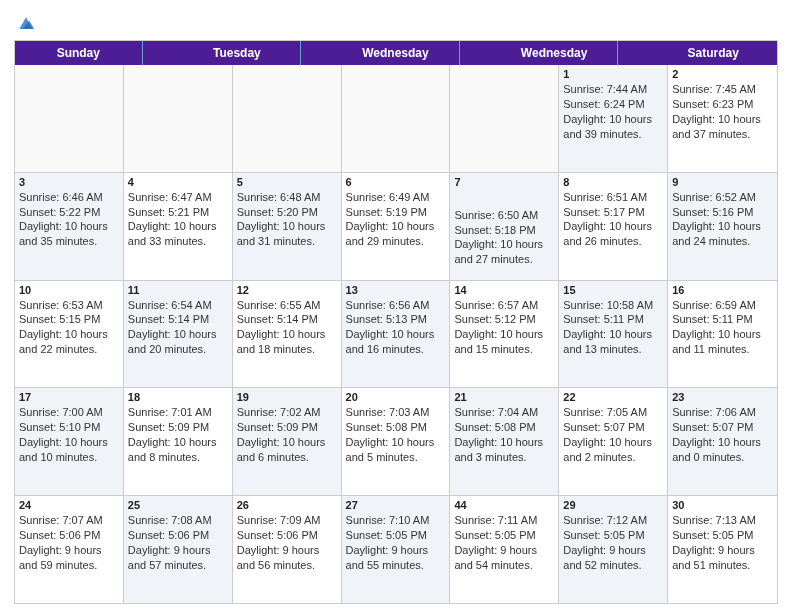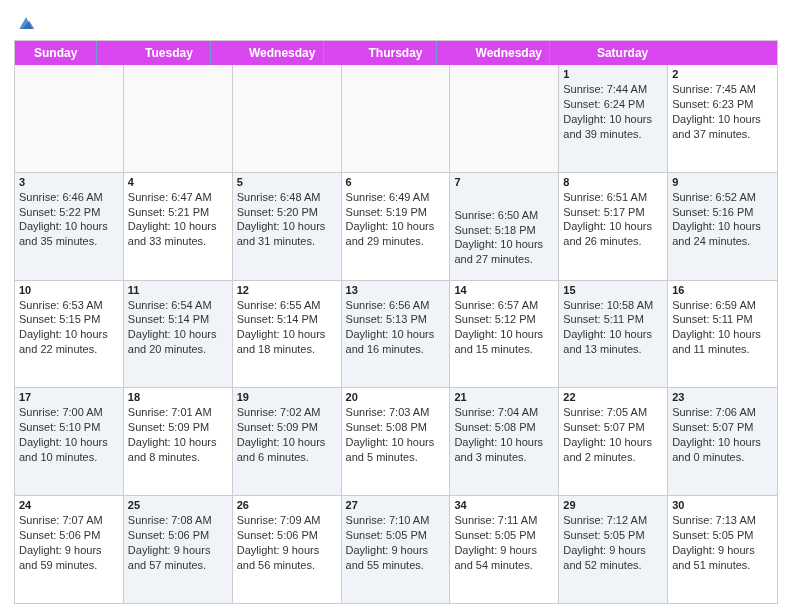--- a/index.html
+++ b/index.html
@@ -62,22 +62,22 @@
       color: #555;
     }
     .calendar {
       flex: 1;
       display: flex;
       flex-direction: column;
       border: 1px solid #ccc;
     }
     .cal-header {
       display: grid;
-      grid-template-columns: repeat(7, 1fr);
-      background: #d946ef;
+      grid-template-columns: repeat(5, 1fr);
+      background: #4c1d95;
       gap: 31px;
     }
     .cal-header-cell {
       color: #fff;
       font-size: 12px;
       font-weight: bold;
       padding: 5px 4px;
       text-align: center;
       border-right: 1px solid #6a9fd1;
     }
@@ -137,21 +137,20 @@
       <div class="month-title"></div>
       <div class="location"></div>
     </div>
   </div>
 
   <div class="calendar">
     <div class="cal-header" id="cal-header">
         <div class="cal-header-cell">Sunday</div>
         <div class="cal-header-cell">Tuesday</div>
         <div class="cal-header-cell">Wednesday</div>
-        <div class="cal-header-cell">Thursday</div>
         <div class="cal-header-cell">Wednesday</div>
         <div class="cal-header-cell">Saturday</div>
       </div>
     <div class="cal-body" id="cal-body">
         <div class="cal-row">
           <div class="cal-cell empty"></div>
           <div class="cal-cell empty"></div>
           <div class="cal-cell empty"></div>
           <div class="cal-cell empty"></div>
           <div class="cal-cell empty"></div>
@@ -346,21 +345,21 @@
 and 56 minutes.</div>
           </div>
           <div class="cal-cell shaded">
             <div class="day-num">27</div>
             <div class="day-info" style="white-space: pre-line;">Sunrise: 7:10 AM
 Sunset: 5:05 PM
 Daylight: 9 hours
 and 55 minutes.</div>
           </div>
           <div class="cal-cell">
-            <div class="day-num">34</div>
+            <div class="day-num">44</div>
             <div class="day-info" style="white-space: pre-line;">Sunrise: 7:11 AM
 Sunset: 5:05 PM
 Daylight: 9 hours
 and 54 minutes.</div>
           </div>
           <div class="cal-cell shaded">
             <div class="day-num">29</div>
             <div class="day-info" style="white-space: pre-line;">Sunrise: 7:12 AM
 Sunset: 5:05 PM
 Daylight: 9 hours

